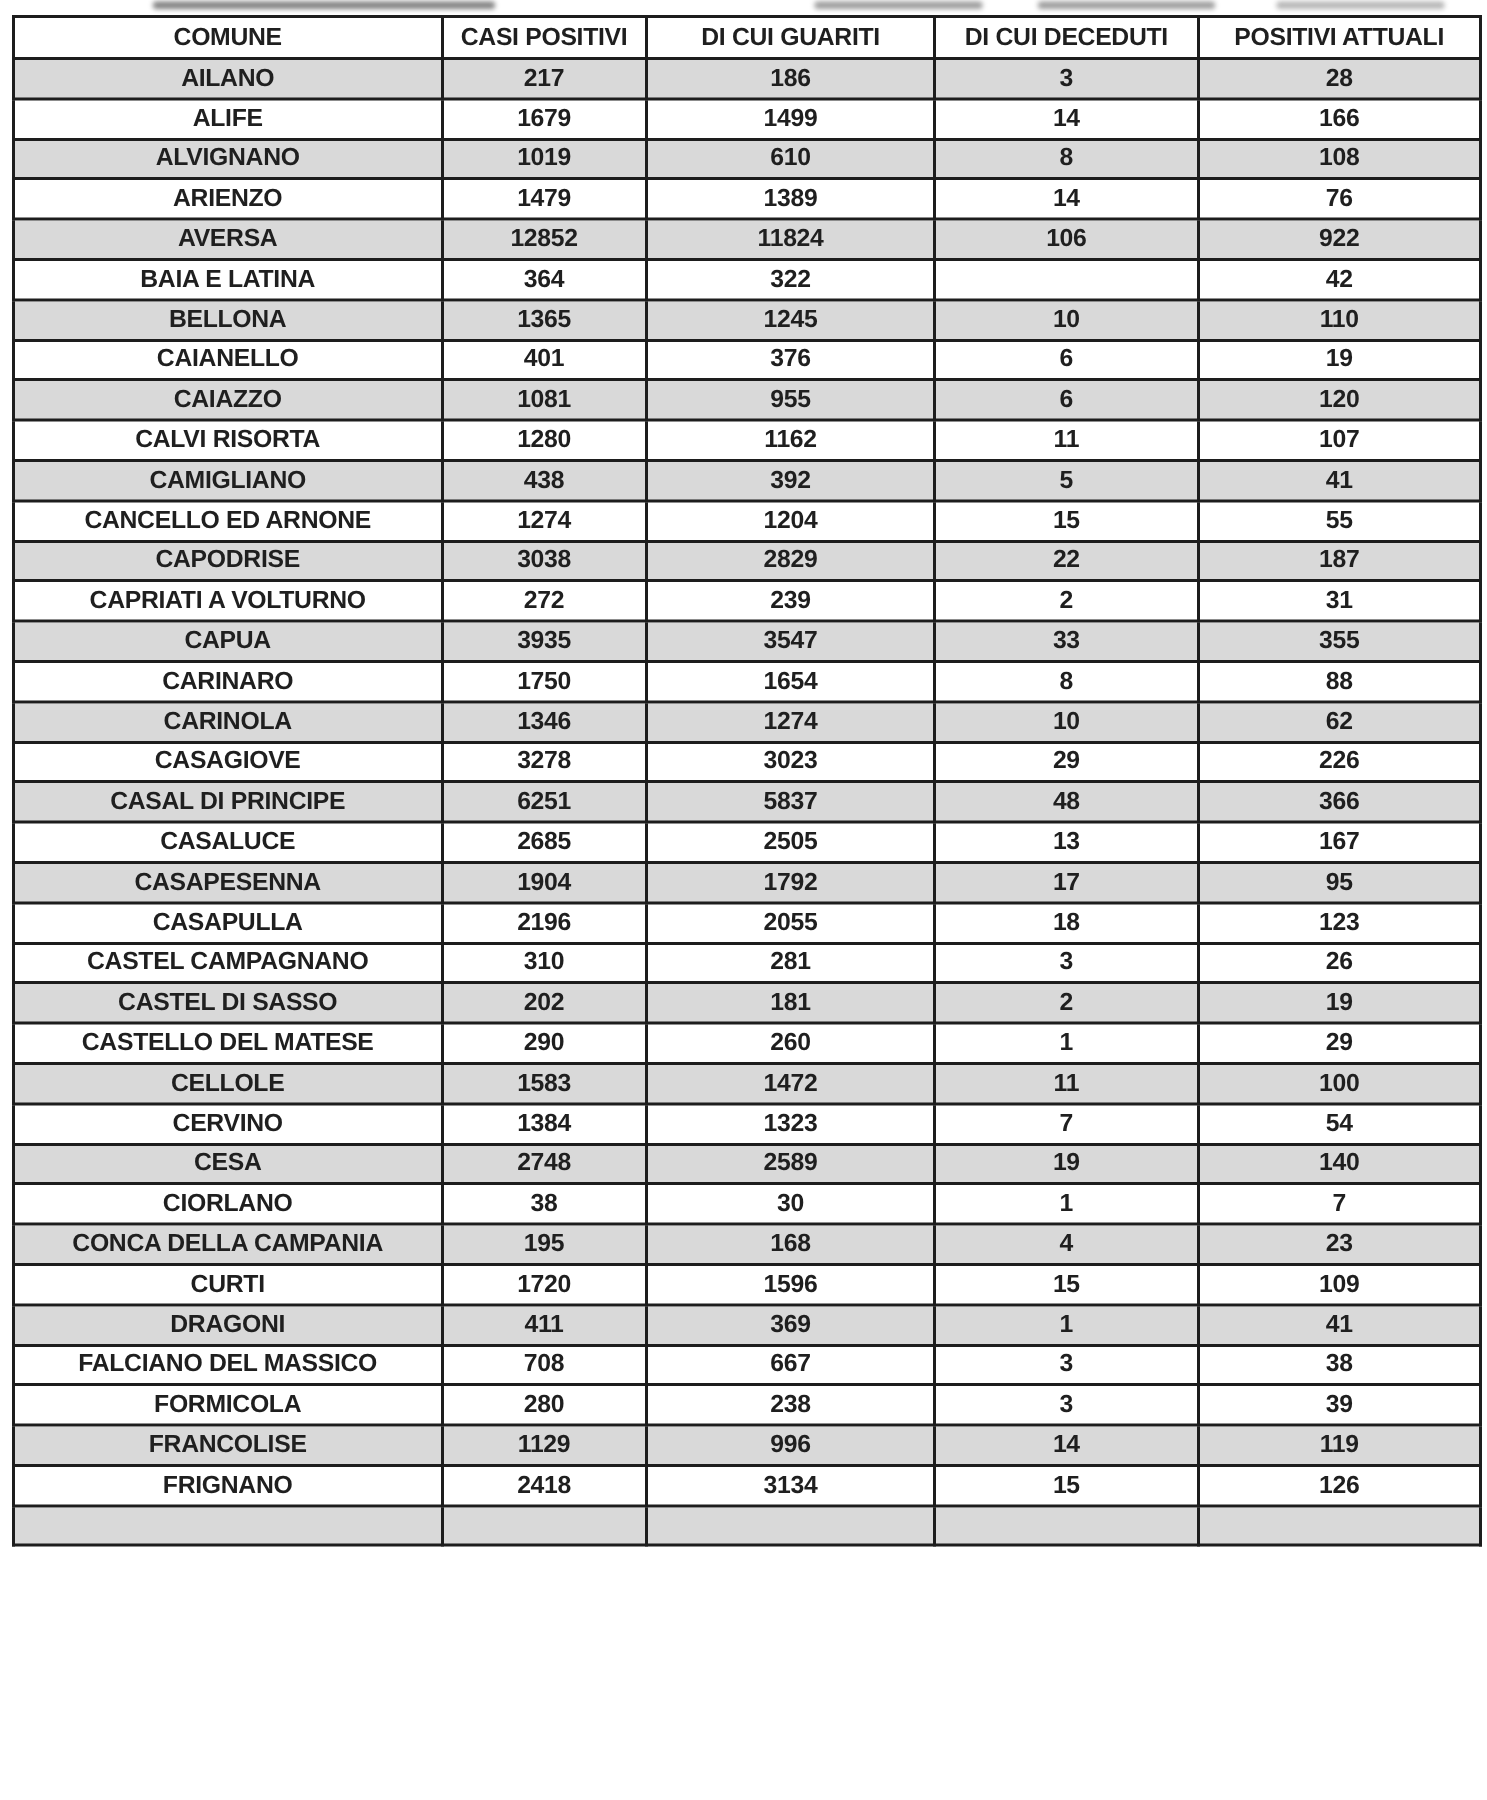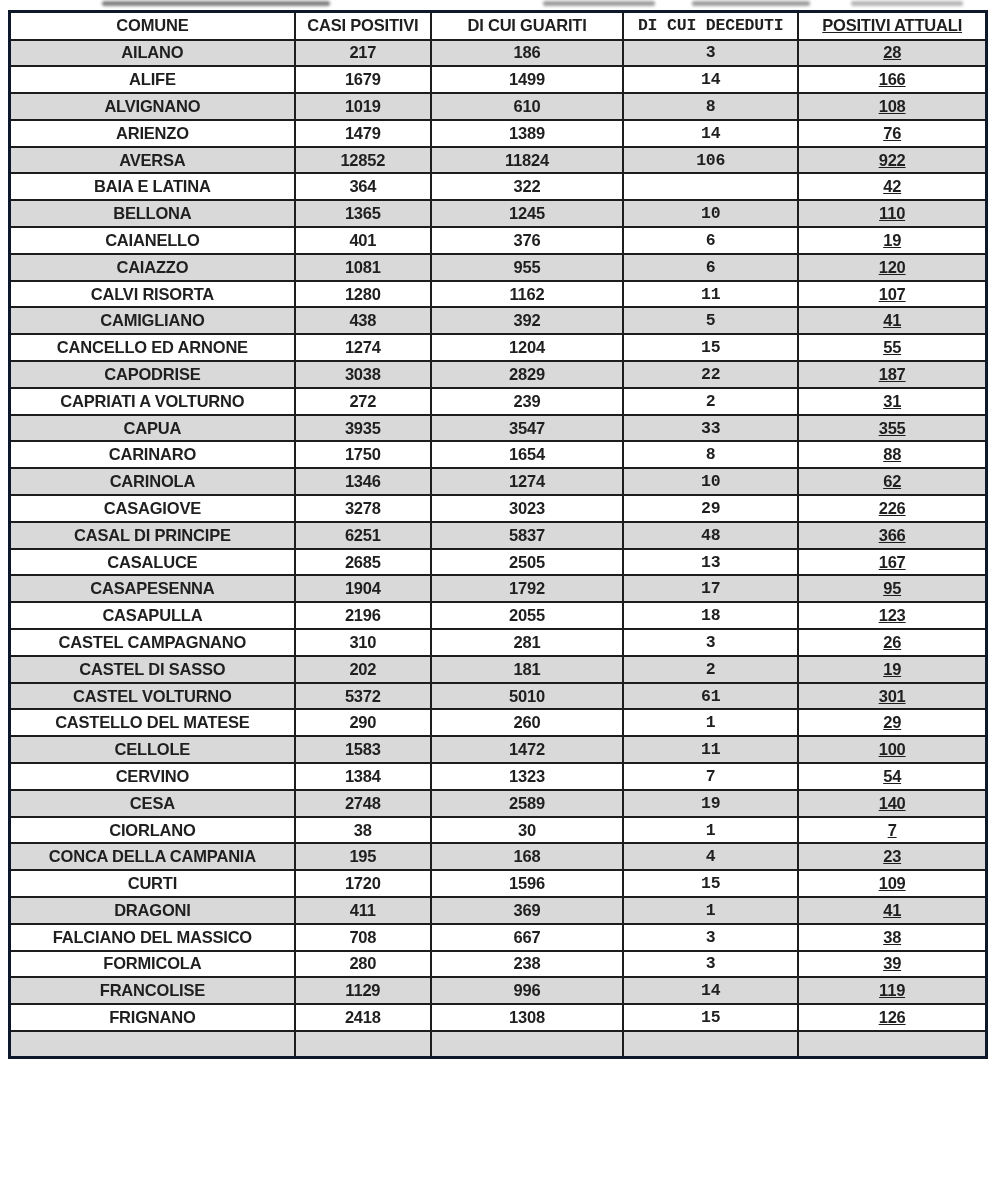--- a/index.html
+++ b/index.html
@@ -14,40 +14,40 @@
   .remnant { position: absolute; top: 1px; height: 5px; border-radius: 2px;
              background: rgba(75,75,75,.55); filter: blur(1.6px); }
   .remnant.r1 { left: 102px; width: 228px; background: rgba(60,60,60,.65); }
   .remnant.r2 { left: 543px; width: 112px; }
   .remnant.r3 { left: 692px; width: 118px; }
   .remnant.r4 { left: 851px; width: 112px; background: rgba(90,90,90,.45); }
 
   table.covid {
     position: absolute; left: 8px; top: 10px; width: 980px;
     border-collapse: collapse; table-layout: fixed;
-    border: 3px solid #0f172a;
+    border: 1px solid #0f172a;
   }
   th, td {
     border: 2px solid #1d1d1d;
     padding: 0;
     text-align: center; vertical-align: middle;
     font-weight: bold; color: #1f1f1f;
     font-size: 16.5px; letter-spacing: -0.2px;
     overflow: hidden; white-space: nowrap;
   }
   thead th { height: 28px; background: #ffffff; font-size: 16.5px; }
   tbody td { height: 26.8px; background: #ffffff; }
   tbody tr.alt td { background: #d9d9d9; }
   tbody tr.partial td { height: 26.8px; }
 
   .col0 { width: 285px; }
   .col1 { width: 136px; }
   .col2 { width: 192px; }
-  .col3 { width: 175px; font-family: Liberation Mono, monospace; }
-  .col4 { width: 188px; text-decoration: underline; }
+  .col3 { width: 175px; }
+  .col4 { width: 188px; }
 </style>
 </head>
 <body>
 
 <div class="canvas">
   <div class="remnant r1"></div>
   <div class="remnant r2"></div>
   <div class="remnant r3"></div>
   <div class="remnant r4"></div>
 
@@ -223,27 +223,20 @@
           <td class="col3">3</td>
           <td class="col4">26</td>
         </tr>
         <tr class="alt">
           <td class="col0">CASTEL DI SASSO</td>
           <td class="col1">202</td>
           <td class="col2">181</td>
           <td class="col3">2</td>
           <td class="col4">19</td>
         </tr>
-        <tr class="alt">
-          <td class="col0">CASTEL VOLTURNO</td>
-          <td class="col1">5372</td>
-          <td class="col2">5010</td>
-          <td class="col3">61</td>
-          <td class="col4">301</td>
-        </tr>
         <tr>
           <td class="col0">CASTELLO DEL MATESE</td>
           <td class="col1">290</td>
           <td class="col2">260</td>
           <td class="col3">1</td>
           <td class="col4">29</td>
         </tr>
         <tr class="alt">
           <td class="col0">CELLOLE</td>
           <td class="col1">1583</td>
@@ -310,21 +303,21 @@
         <tr class="alt">
           <td class="col0">FRANCOLISE</td>
           <td class="col1">1129</td>
           <td class="col2">996</td>
           <td class="col3">14</td>
           <td class="col4">119</td>
         </tr>
         <tr>
           <td class="col0">FRIGNANO</td>
           <td class="col1">2418</td>
-          <td class="col2">1308</td>
+          <td class="col2">3134</td>
           <td class="col3">15</td>
           <td class="col4">126</td>
         </tr>
         <tr class="alt partial">
           <td class="col0"></td>
           <td class="col1"></td>
           <td class="col2"></td>
           <td class="col3"></td>
           <td class="col4"></td>
         </tr>

